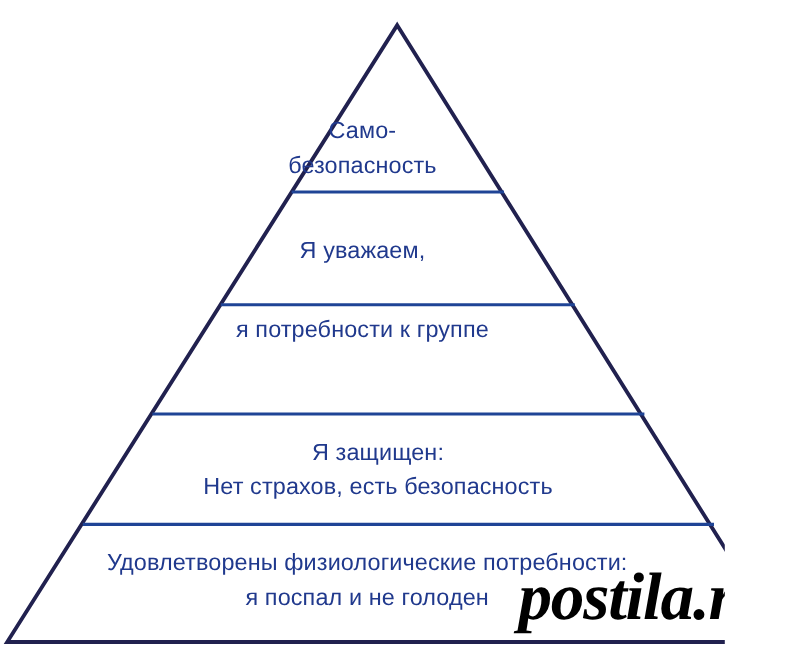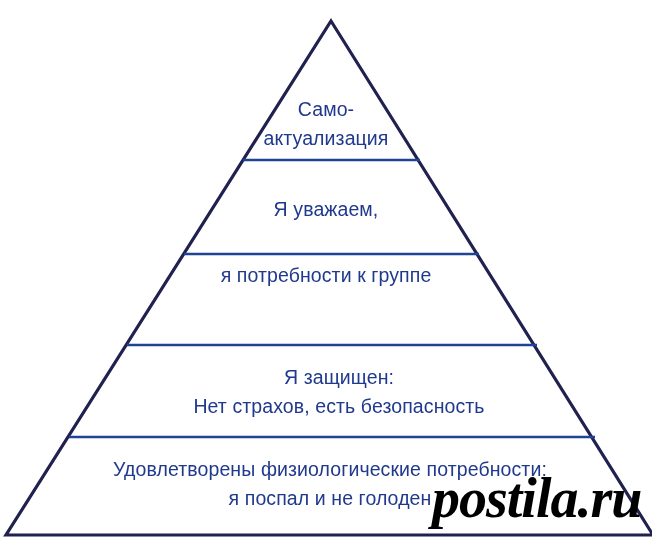--- a/index.html
+++ b/index.html
@@ -10,21 +10,20 @@
   }
   body {
     font-family: "Liberation Sans", "DejaVu Sans", sans-serif;
   }
   #stage {
     position: relative;
     width: 604px;
     height: 539px;
     background: #ffffff;
     overflow: hidden;
-    padding-left: 48px;
   }
   #pyramid-svg {
     position: absolute;
     left: 0;
     top: 0;
     width: 660px;
     height: 539px;
   }
   .tier-text {
     position: absolute;
@@ -75,21 +74,21 @@
 
     <line x1="184" y1="254" x2="479" y2="254" stroke="#1f4496" stroke-width="2.6"></line>
 
     <line x1="127" y1="345" x2="537" y2="345" stroke="#1f4496" stroke-width="2.6"></line>
 
     <line x1="69" y1="437" x2="595" y2="437" stroke="#1f4496" stroke-width="2.6"></line>
   </svg>
 
   <div class="tier-text" id="tier-text-0">
     <span class="tier-line">Само-</span>
-    <span class="tier-line">актуализация</span>
+    <span class="tier-line">безопасность</span>
   </div>
 
   <div class="tier-text" id="tier-text-1">
     <span class="tier-line">Я уважаем,</span>
   </div>
 
   <div class="tier-text" id="tier-text-2">
     <span class="tier-line">я потребности к группе</span>
   </div>
 

